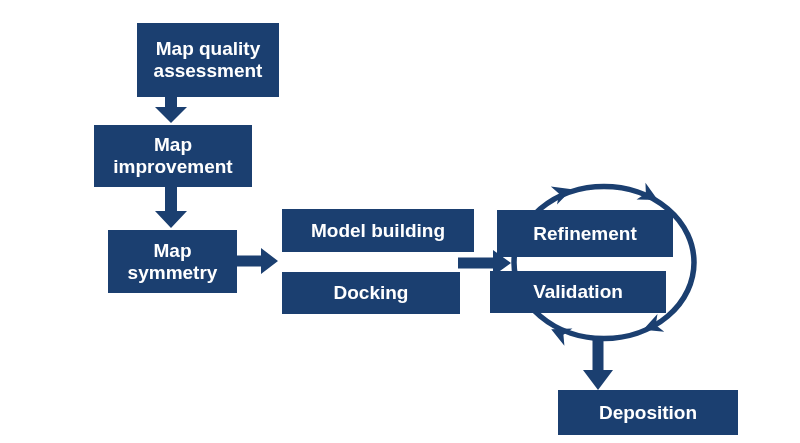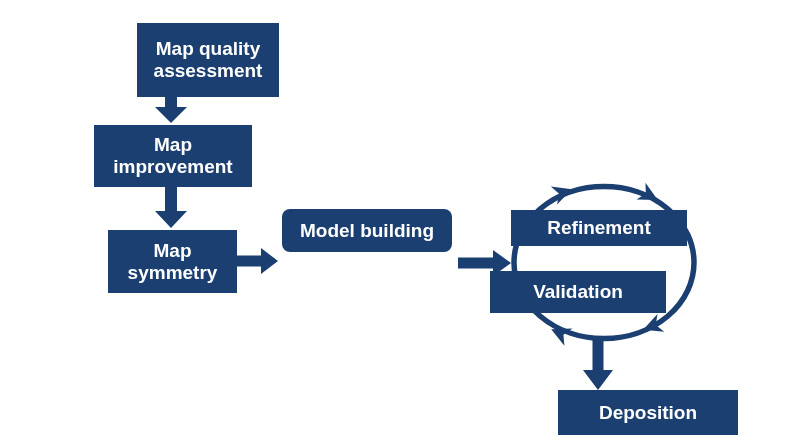--- a/index.html
+++ b/index.html
@@ -25,23 +25,23 @@
     font-weight:700;
     font-size:19px;
     line-height:22px;
     white-space:pre-line;
     z-index:2;
   }
   
   .n-map-quality   {left:100px;top:23px; width:142px;height:74px;margin-left:37px;}
   .n-map-improve   {left:94px; top:125px;width:158px;height:62px;}
   .n-map-symmetry  {left:108px;top:230px;width:129px;height:63px;}
-  .n-model-building{left:282px;top:209px;width:170px;height:43px;border-radius:8px;}
+  .n-model-building{left:282px;top:209px;width:192px;height:43px;}
   .n-docking       {left:282px;top:272px;width:178px;height:42px;}
-  .n-refinement    {left:511px;top:210px;width:176px;height:36px;}
+  .n-refinement    {left:497px;top:210px;width:176px;height:47px;}
   .n-validation    {left:490px;top:271px;width:176px;height:42px;}
   .n-deposition    {left:510px;top:390px;width:180px;height:45px;margin-left:48px;}
   svg{z-index:1;}
 </style>
 </head>
 <body>
 
 <div class="canvas">
 
   <svg class="layer" width="800" height="443" viewBox="0 0 800 443">
@@ -64,17 +64,18 @@
     <polygon points="592.5,336 603.5,336 603.5,370 613,370 598,390 583,370 592.5,370" fill="var(--navy)"></polygon>
   </svg>
 
   <div class="node n-map-quality">Map quality
 assessment</div>
   <div class="node n-map-improve">Map
 improvement</div>
   <div class="node n-map-symmetry">Map
 symmetry</div>
   <div class="node n-model-building">Model building</div>
+  <div class="node n-docking">Docking</div>
   <div class="node n-refinement">Refinement</div>
   <div class="node n-validation">Validation</div>
   <div class="node n-deposition">Deposition</div>
 
 </div>
 
 </body></html>

